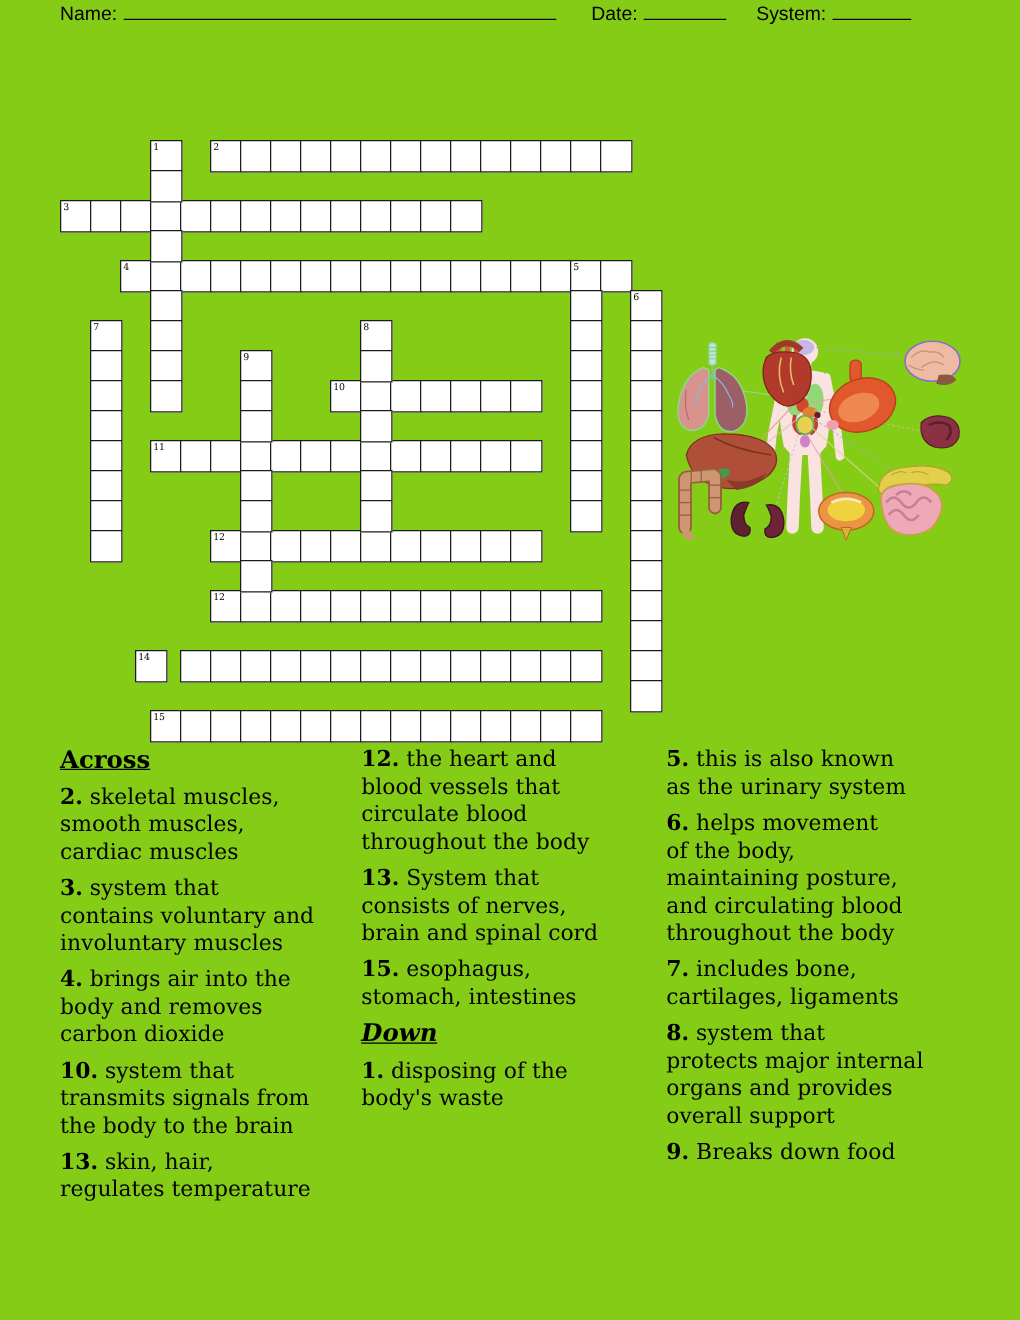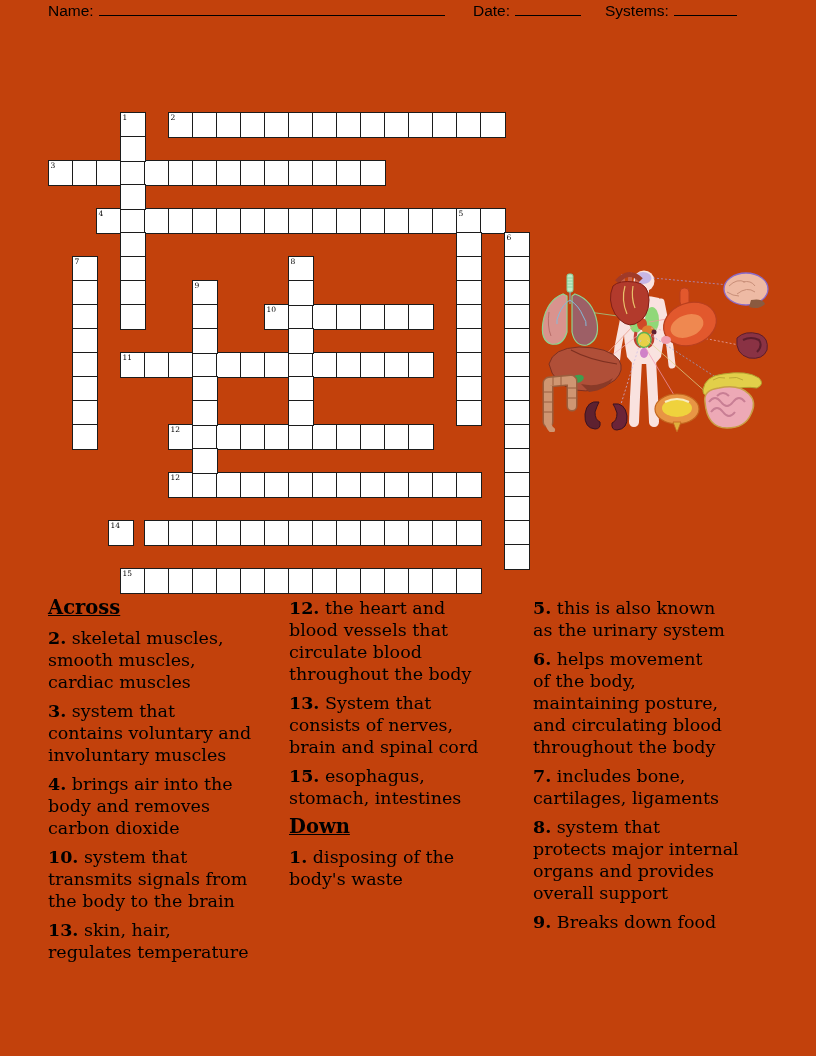--- a/index.html
+++ b/index.html
@@ -1,16 +1,16 @@
 <!DOCTYPE html>
 <html><head>
 <meta charset="utf-8">
 <style>
   html,body{margin:0;padding:0;background:#fff;}
-  .page{position:relative;width:816px;height:1056px;background:#c2410c;overflow:hidden;
+  .page{position:relative;width:816px;height:1056px;background:#84cc16;overflow:hidden;
         font-family:"Liberation Sans",sans-serif;color:#000;}
 
   
   .hdr-group{position:absolute;top:2px;font-size:15.5px;white-space:nowrap;}
   #name-group{left:48px;} #date-group{left:473px;} #period-group{left:605px;}
   .fill-line{display:inline-block;border-bottom:1.6px solid #000;height:13px;margin-left:5px;}
   #name-line{width:346px;} #date-line{width:66px;} #period-line{width:63px;}
 
   
   .title{position:absolute;top:42px;left:0;width:816px;text-align:center;
@@ -26,37 +26,37 @@
   
   .clue-col{position:absolute;top:597px;font-family:"DejaVu Serif",serif;
             font-size:17.5px;line-height:22px;}
   #clue-col-1{left:48px;width:250px;}
   #clue-col-2{left:289px;width:245px;}
   #clue-col-3{left:533px;width:252px;}
   .clue{margin:0 0 7px 0;white-space:pre-line;}
   .clue b{font-weight:bold;}
   .clue-heading{font-family:"DejaVu Serif",serif;font-weight:bold;font-size:19.5px;
                 text-decoration:underline;margin:0 0 8px 0;}
-  #clue-col-2 .clue-heading{margin-top:4px;}
+  #clue-col-2 .clue-heading{margin-top:4px;font-style:italic;}
 
   #organs-art{position:absolute;left:537px;top:252px;}
 </style>
 </head>
 <body>
 
 <div class="page">
 
   <div class="hdr-group" id="name-group">
     <span>Name:</span><span class="fill-line" id="name-line"></span>
   </div>
   <div class="hdr-group" id="date-group">
     <span>Date:</span><span class="fill-line" id="date-line"></span>
   </div>
   <div class="hdr-group" id="period-group">
-    <span>Systems:</span><span class="fill-line" id="period-line"></span>
+    <span>System:</span><span class="fill-line" id="period-line"></span>
   </div>
 
 
   <div id="grid">
       <div class="cell" style="left: 168px; top: 112px;">
         <span class="cnum">2</span>
       </div>
       <div class="cell" style="left: 192px; top: 112px;"></div>
       <div class="cell" style="left: 216px; top: 112px;"></div>
       <div class="cell" style="left: 240px; top: 112px;"></div>

